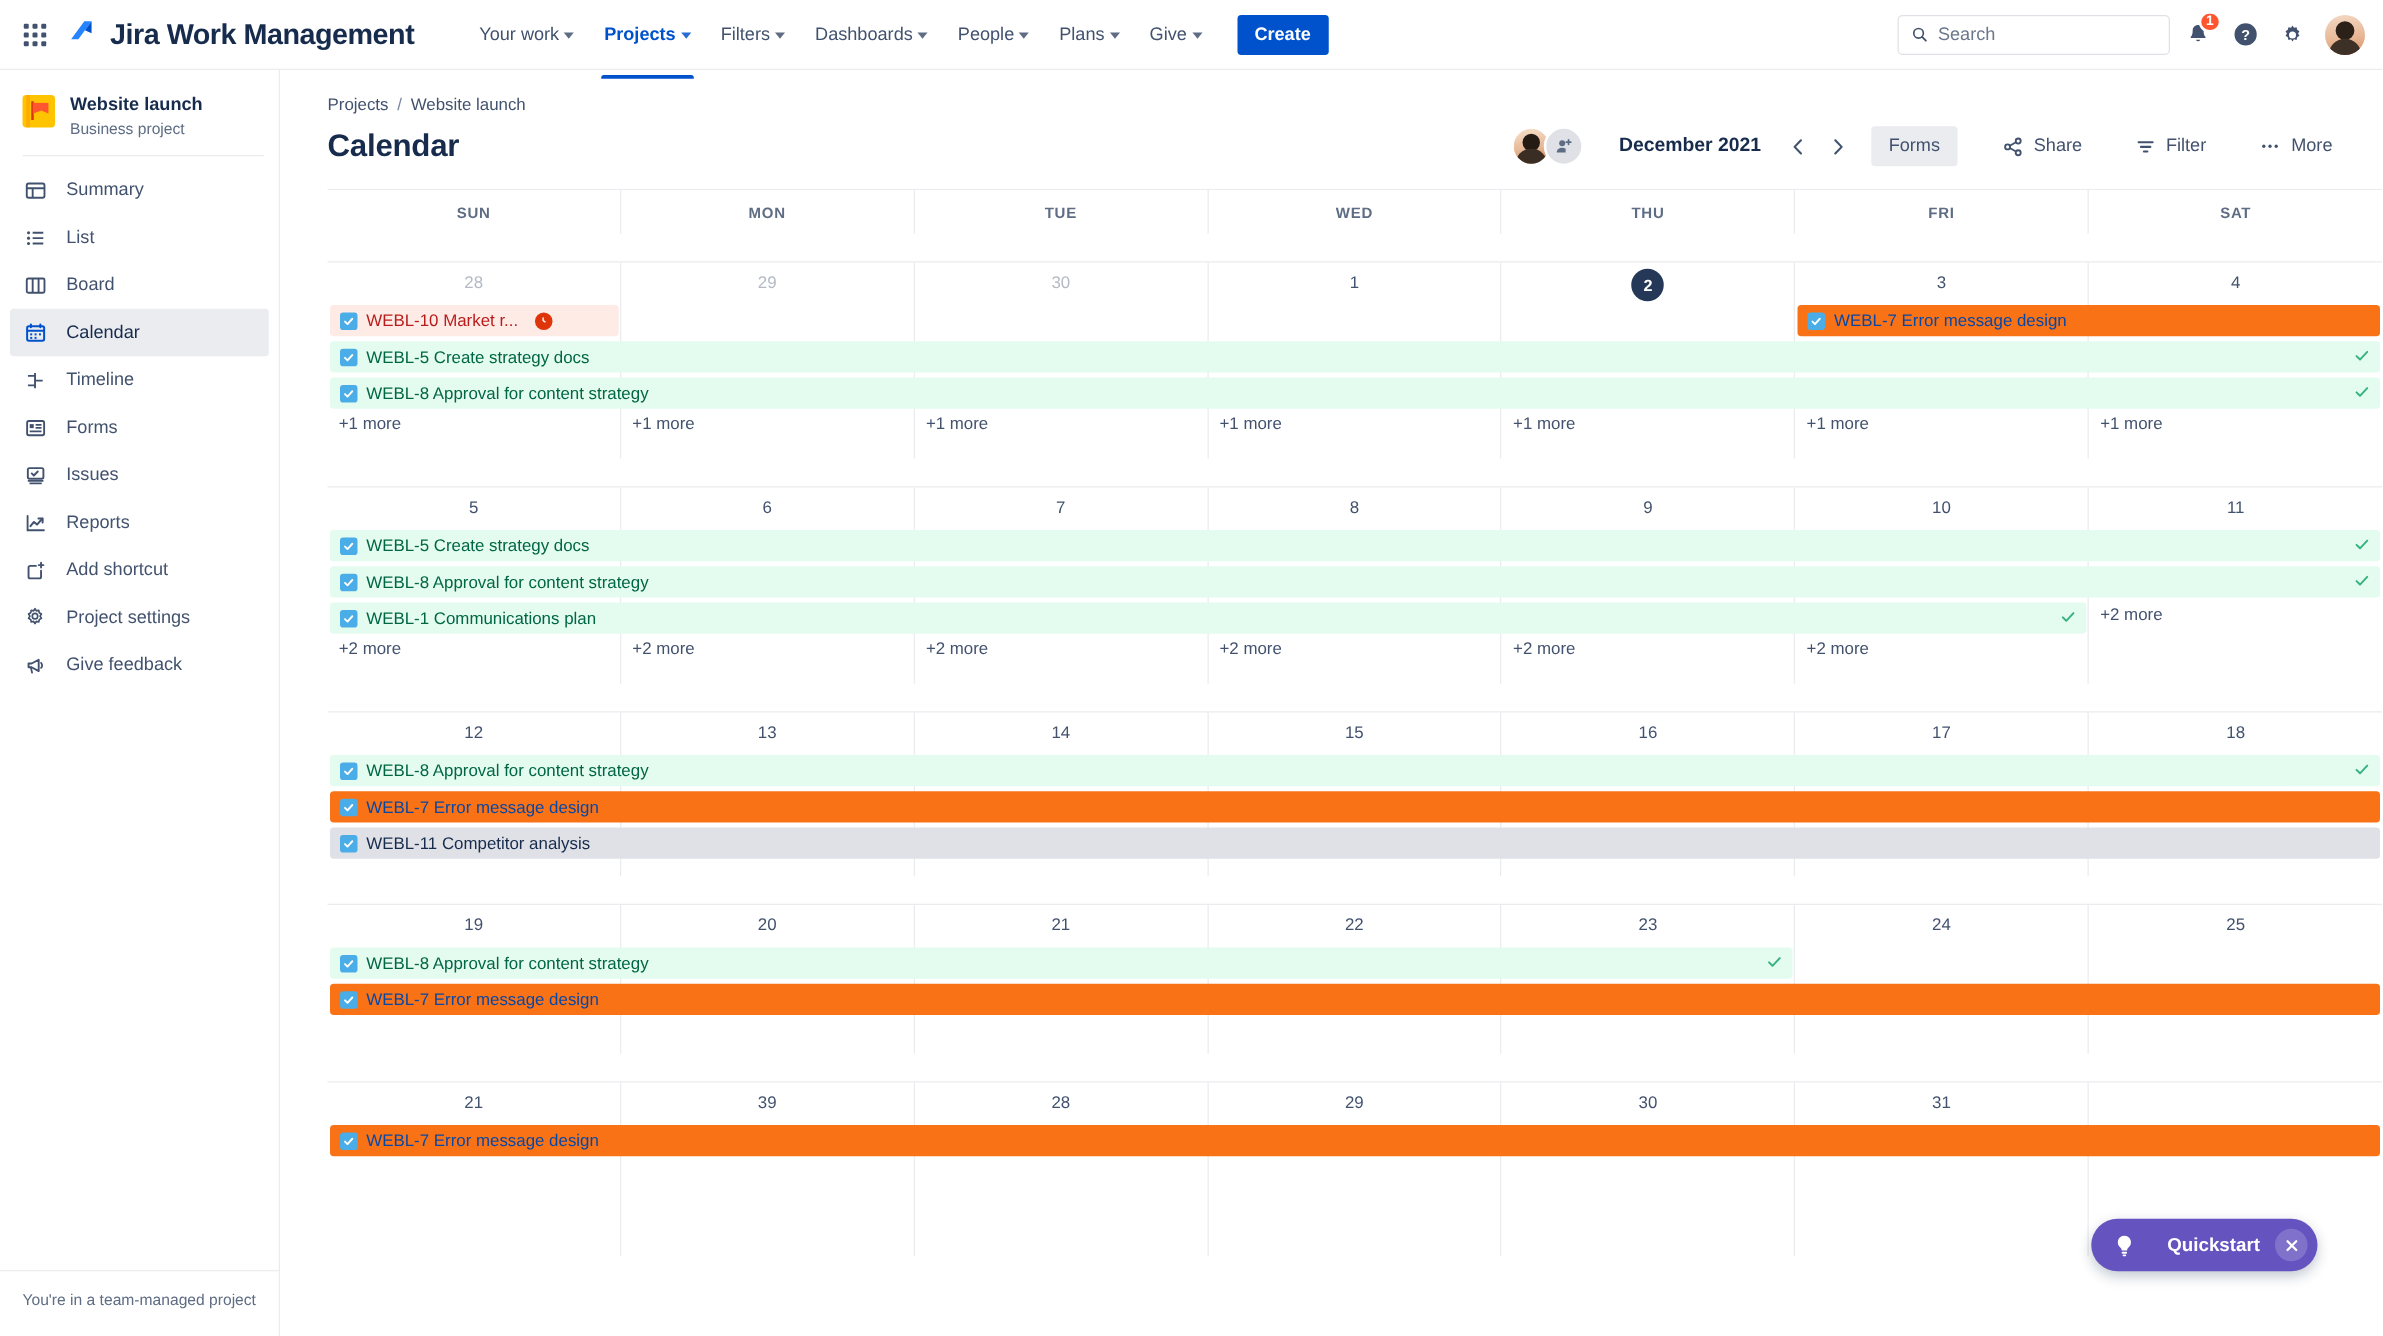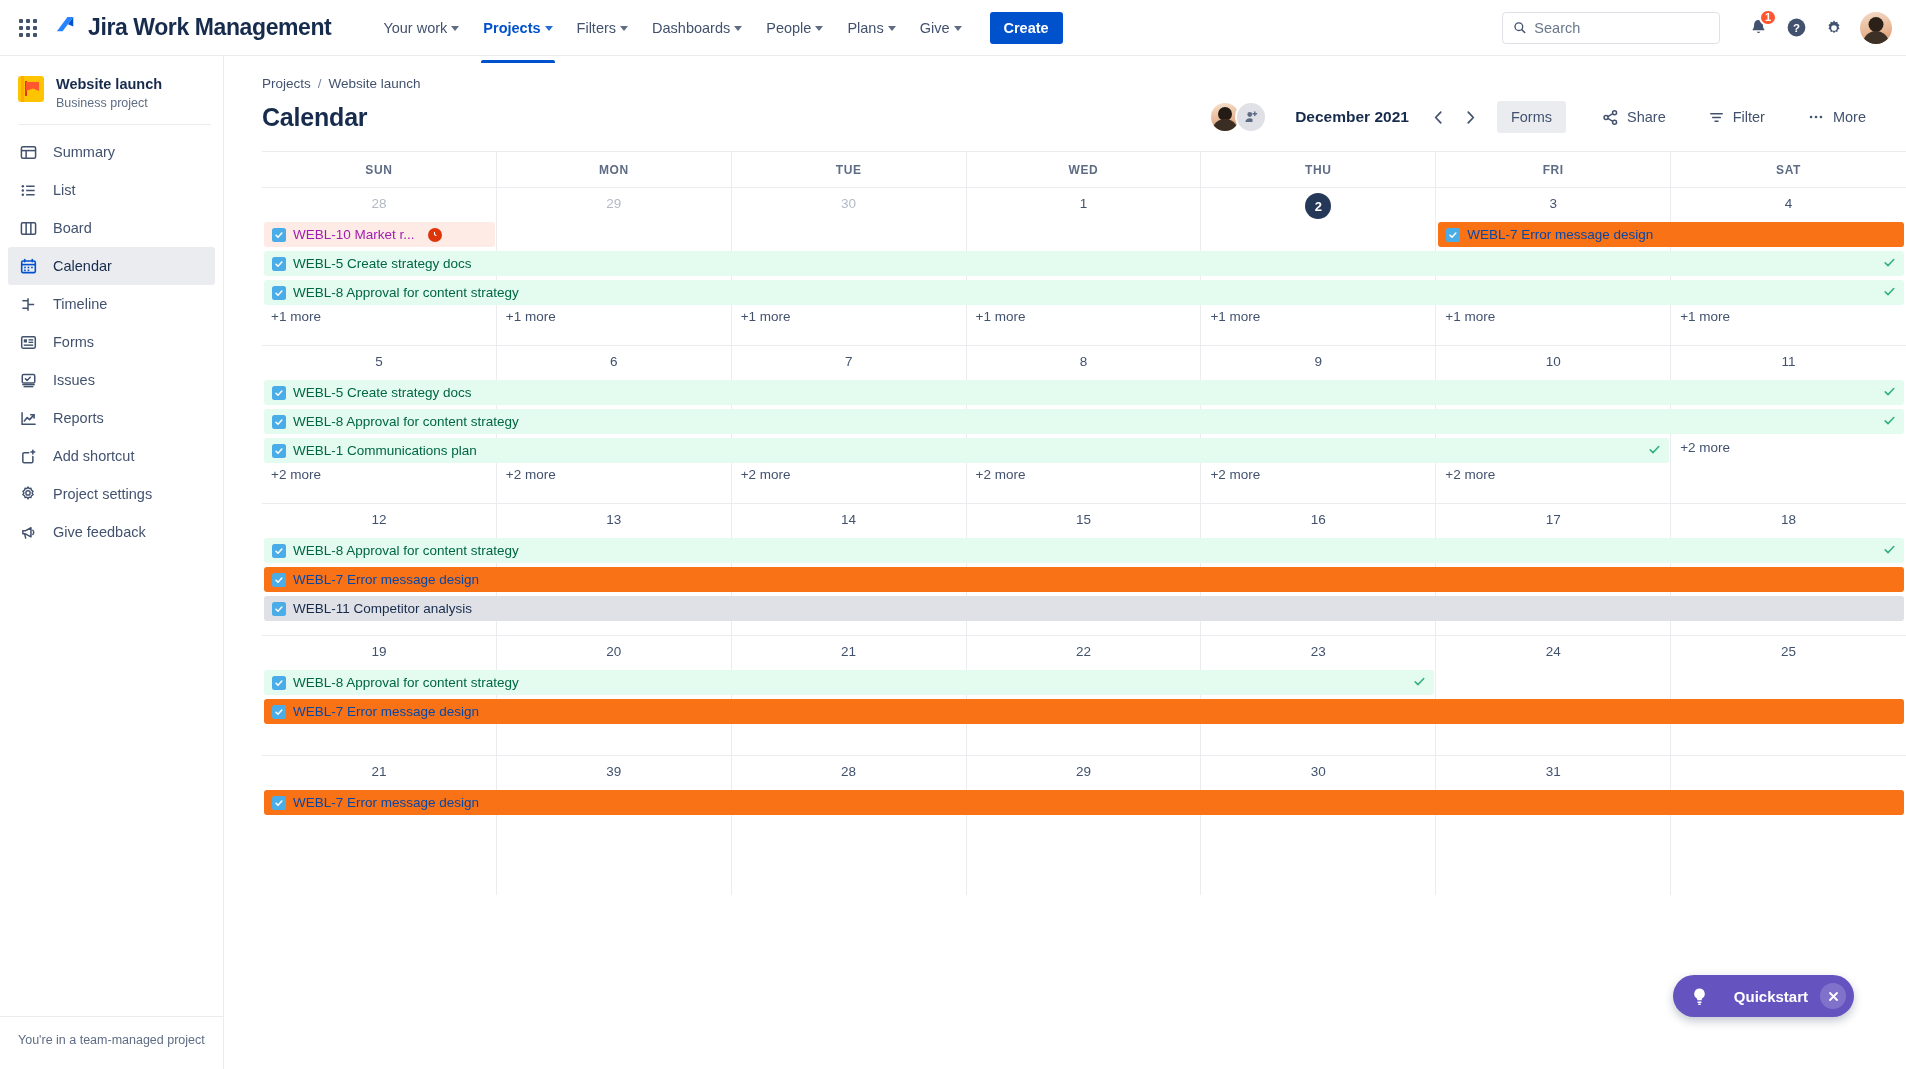--- a/index.html
+++ b/index.html
@@ -58,21 +58,21 @@
     background: #0052CC; color: #fff; border: none; border-radius: 3px;
     font-size: 14.5px; font-weight: 600; cursor: pointer;
     font-family: "Liberation Sans", sans-serif;
   }
   .nav-right {
     margin-left: auto; display: flex; align-items: center; gap: 6px;
   }
   .searchbox {
     width: 218px; height: 32px; border: 1.6px solid #DFE1E6; border-radius: 4px;
     display: flex; align-items: center; gap: 8px; padding: 0 10px;
-    background: #fff; cursor: text; margin-right: 16px;
+    background: #fff; cursor: text; margin-right: 0;
   }
   .searchbox input {
     border: none; outline: none; font-size: 14.5px; color: #42526E;
     width: 100%; background: transparent; font-family: "Liberation Sans", sans-serif;
   }
   .searchbox input::placeholder { color: #6B778C; }
   .icon-btn {
     width: 32px; height: 32px; border-radius: 50%;
     display: flex; align-items: center; justify-content: center;
     cursor: pointer; position: relative;
@@ -189,21 +189,21 @@
   }
   .dow-row { display: grid; grid-template-columns: repeat(7, 1fr); }
   .dow {
     text-align: center; font-size: 12px; font-weight: 700; letter-spacing: .6px;
     color: #5E6C84; padding: 11px 0 10px;
     border-right: 1px solid #EBECF0;
   }
   .dow:last-child { border-right: none; }
 
   .weeks { display: flex; flex-direction: column; flex: 1; }
-  .week { position: relative; border-top: 1px solid #EBECF0; }
+  .week { position: relative; border-top: 1px solid #EBECF0; margin-top: 22px; }
   .week.w1 { height: 158px; }
   .week.w2 { height: 158px; }
   .week.w3 { height: 132px; }
   .week.w4 { height: 120px; }
   .week.w5 { height: 140px; }
 
   .daycells { position: absolute; inset: 0; display: grid; grid-template-columns: repeat(7, 1fr); }
   .daycell { border-right: 1px solid #EBECF0; position: relative; }
   .daycell:last-child { border-right: none; }
   .daynum {
@@ -225,21 +225,21 @@
     padding: 0 8px; font-size: 13.5px; font-weight: 500;
     cursor: pointer; overflow: hidden; white-space: nowrap;
   }
   .event .chk {
     width: 14px; height: 14px; border-radius: 2.5px; background: #4BADE8;
     flex: 0 0 auto; display:flex; align-items:center; justify-content:center;
   }
   .event.green { background: #E3FCEF; color: #006644; }
   .event.blue  { background: #f97316; color: #0747A6; }
   .event.grey  { background: #DFE1E6; color: #172B4D; }
-  .event.red   { background: #FFEBE6; color: #a21caf; }
+  .event.red   { background: #FFEBE6; color: #b91c1c; }
   .event .tick { margin-left: auto; color: #36B37E; font-size: 14px; font-weight: 700; padding-left: 10px;}
   .event .warn {
     margin-left: 6px; width: 14px; height: 14px; border-radius: 50%;
     background: #DE350B; color: #fff; font-size: 10px; font-weight: 700;
     display:flex; align-items:center; justify-content:center; flex:0 0 auto;
   }
   .more-row { position: absolute; left:0; right:0; display:grid; grid-template-columns: repeat(7,1fr); }
   .more-link {
     font-size: 13.5px; color: #42526E; padding-left: 9px; cursor: pointer;
   }

